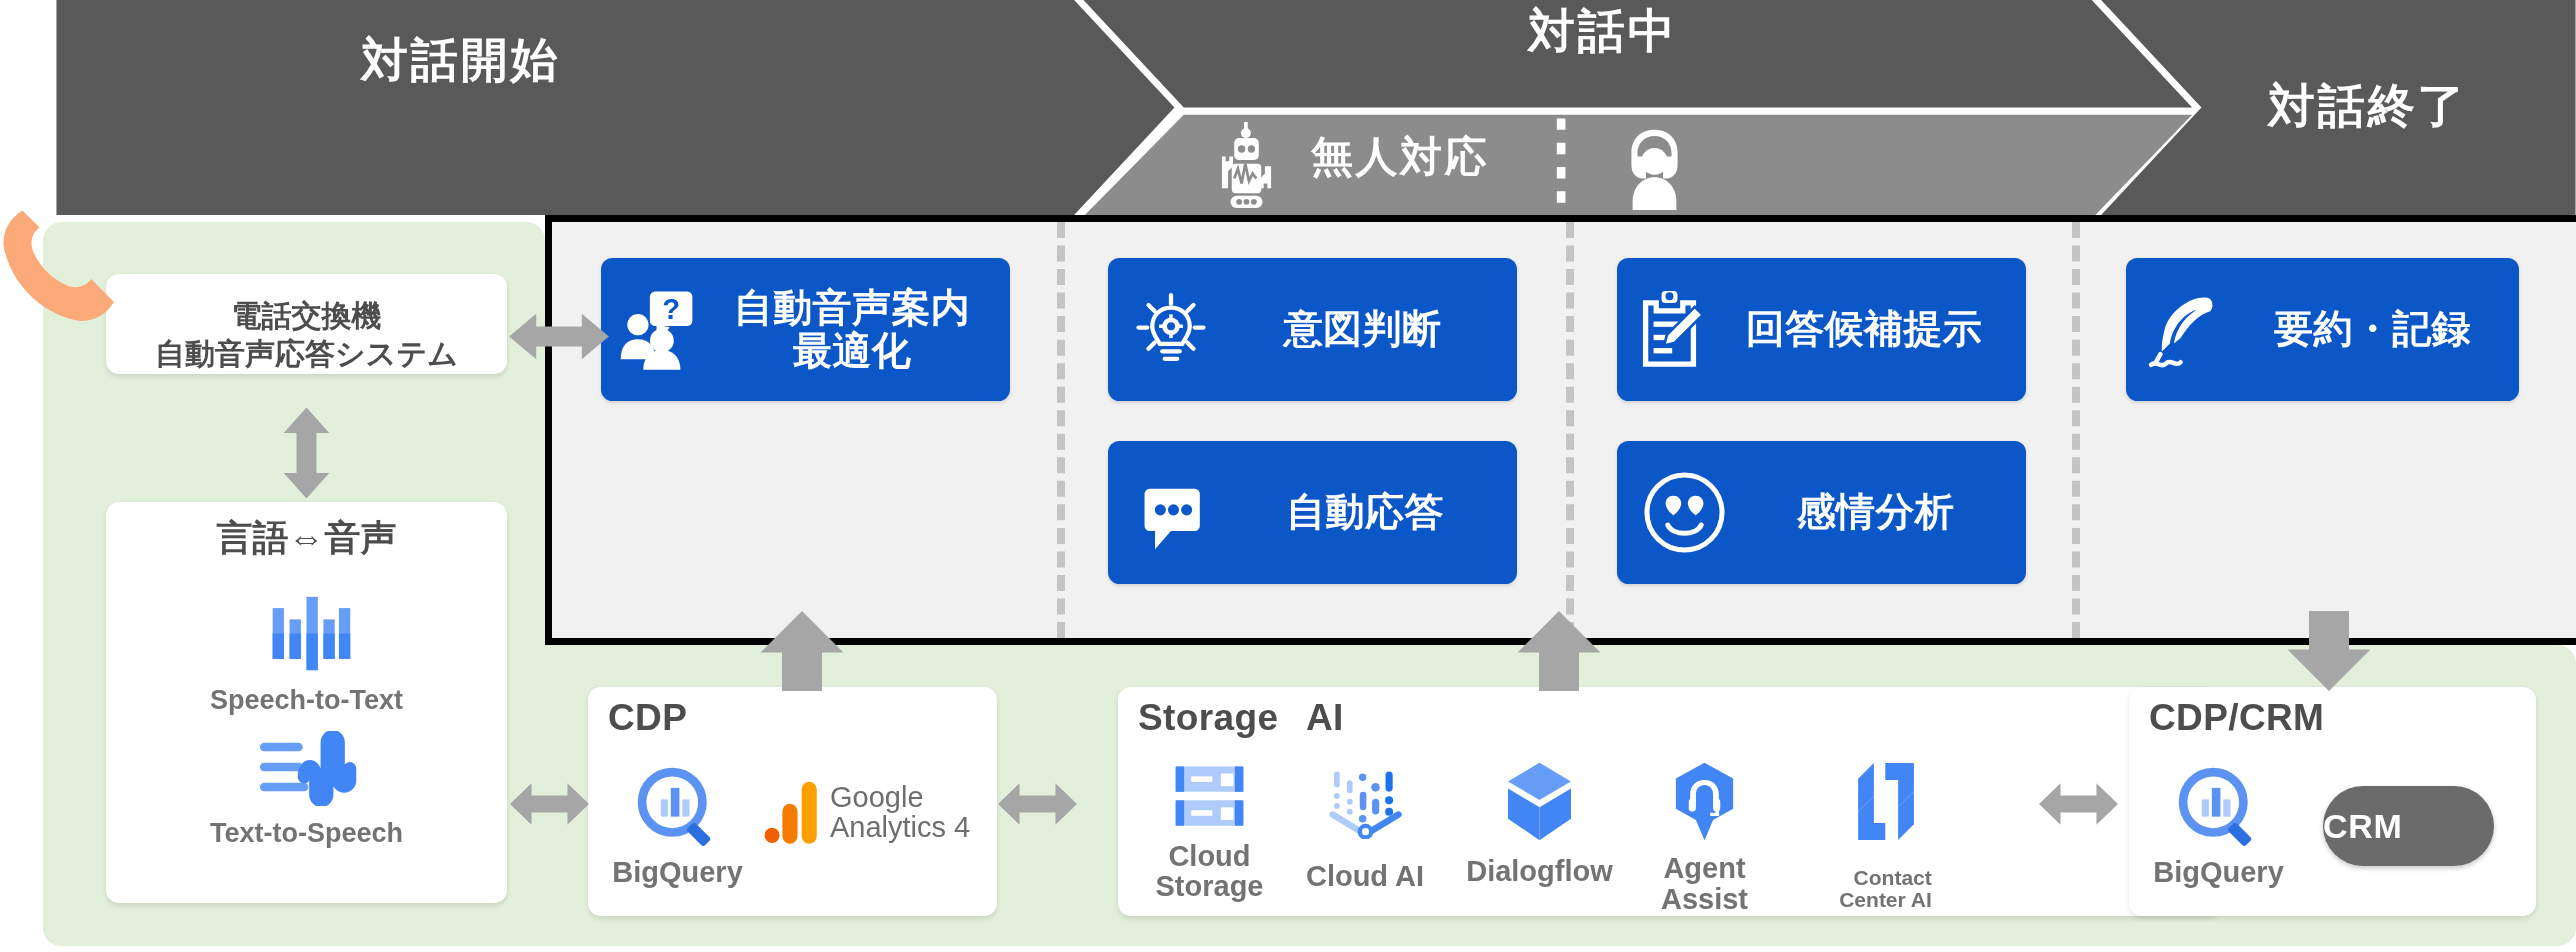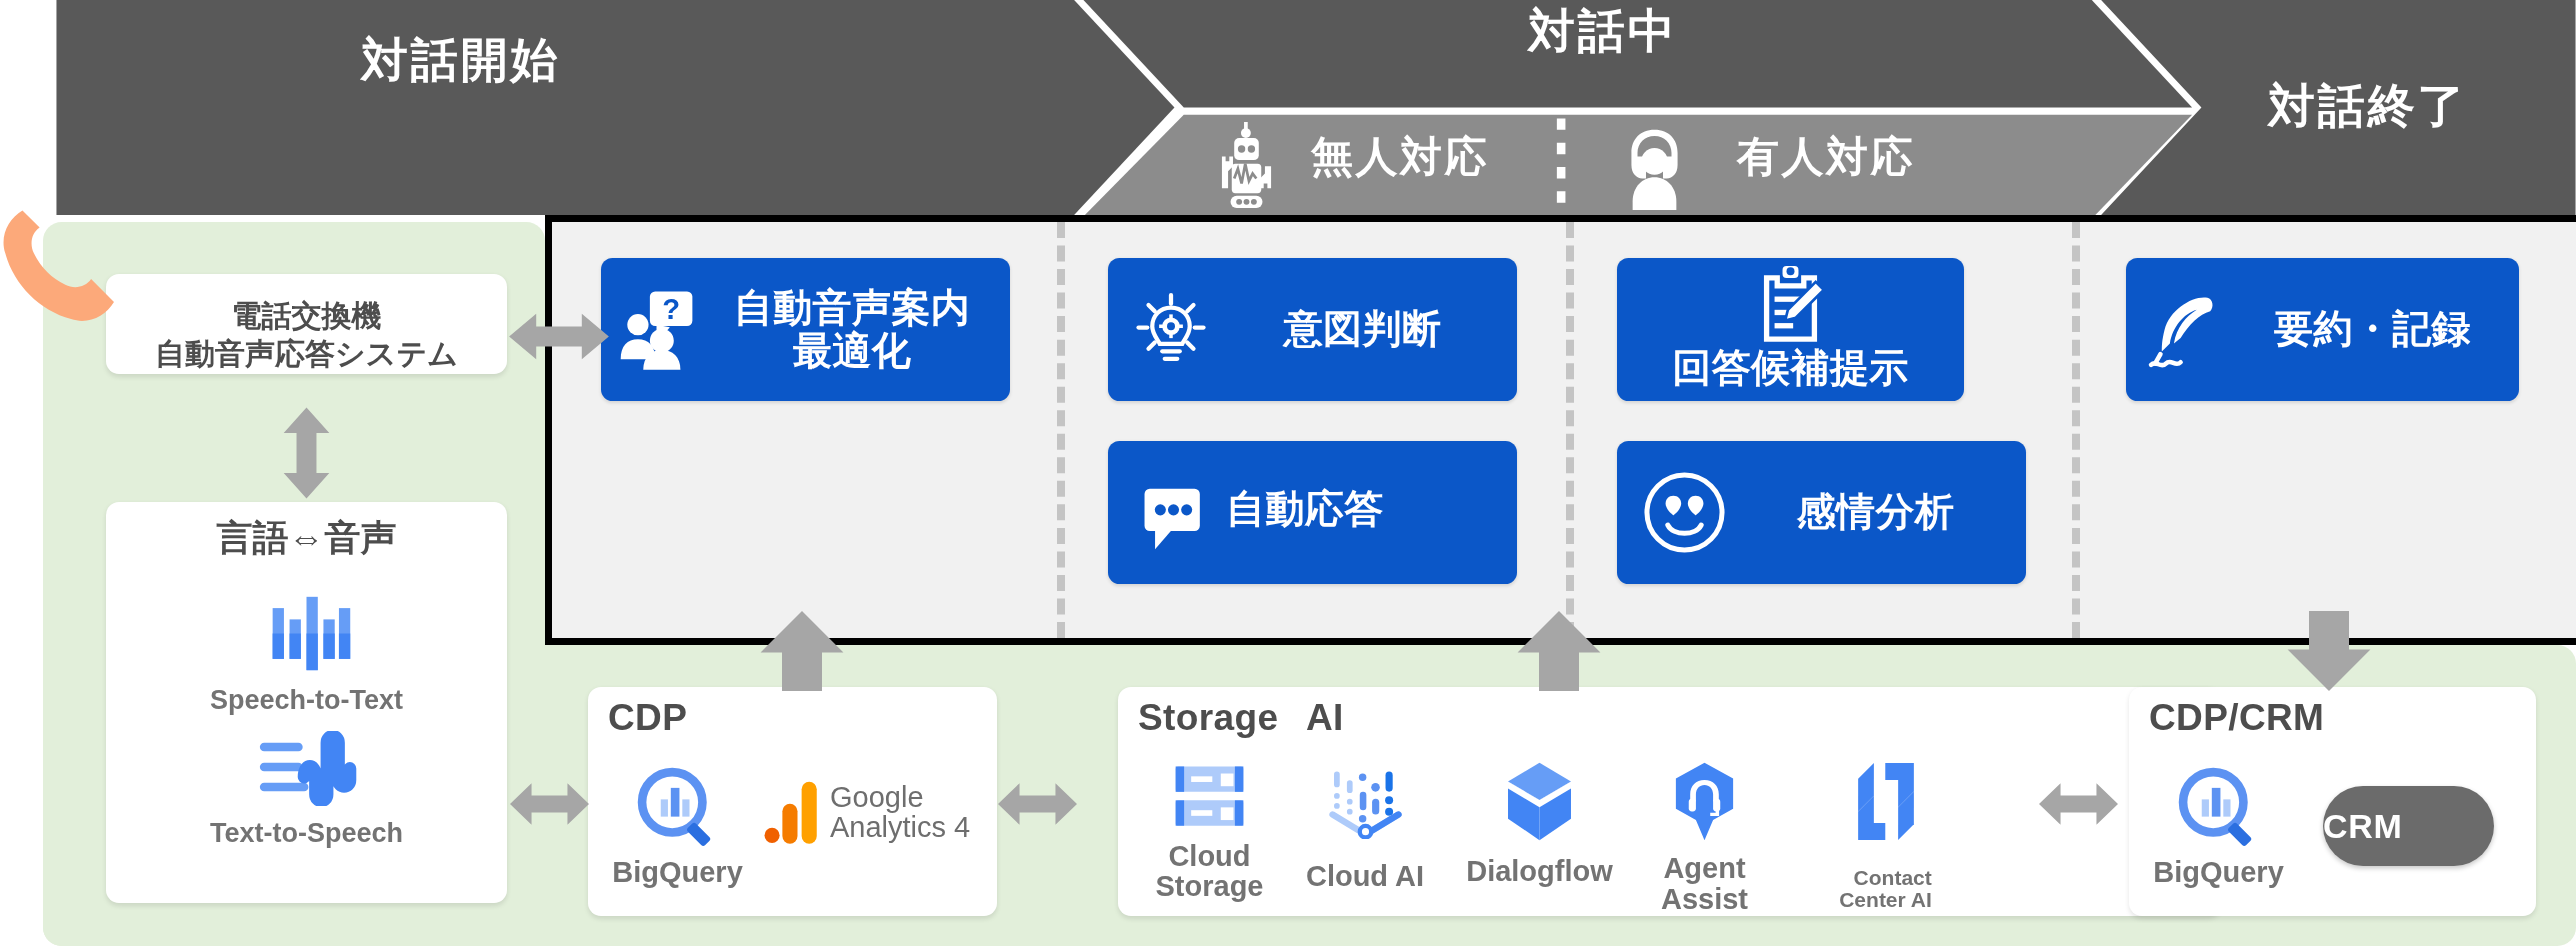--- a/index.html
+++ b/index.html
@@ -133,21 +133,20 @@
 
     <div class="chev-lbl" style="left:1559px;top:125px;">
       <svg width="79" height="85" viewBox="0 0 64 70">
         <g fill="#ffffff">
           <path d="M32 4 C20 4 13 12 13 23 l0 10 c0 7 4 11 9 11 l3 0 l0 -18 l-7 0 l0 -3 c0 -8 6 -14 14 -14 c8 0 14 6 14 14 l0 3 l-7 0 l0 18 l3 0 c5 0 9 -4 9 -11 l0 -10 C51 12 44 4 32 4z"></path>
           <circle cx="32" cy="30" r="11"></circle>
           <path d="M32 43 C22 43 14 51 14 63 l0 7 l36 0 l0 -7 C50 51 42 43 32 43z"></path>
         </g>
       </svg>
     </div>
-    <div class="chev-lbl" style="left:1681px;top:129px;font-size:42px;">有人対応</div>
   </div>
 
   <div class="stage">
     <div class="vdash" style="left:505px;"></div>
     <div class="vdash" style="left:1014px;"></div>
     <div class="vdash" style="left:1520px;"></div>
   </div>
 
   <div class="bcard" style="left:601px;top:258px;width:409px;height:143px;padding:0 13px;">
     <div class="bicon" style="width:93px;">
@@ -188,21 +187,21 @@
           <rect x="30.6" y="19.5" width="2.8" height="4"></rect>
           <rect x="30.6" y="34.5" width="2.8" height="4"></rect>
           <rect x="22.5" y="27.6" width="4" height="2.8"></rect>
           <rect x="37.5" y="27.6" width="4" height="2.8"></rect>
         </g>
       </svg>
     </div>
     <div class="blabel" style="font-size:39px;text-align:center;flex:1;">意図判断</div>
   </div>
 
-  <div class="bcard" style="left:1617px;top:258px;width:347px;height:143px;padding:4px 10px;flex-direction:column;">
+  <div class="bcard" style="left:1617px;top:258px;width:409px;height:143px;padding:4px 10px;">
     <div class="bicon" style="width:85px;">
       <svg width="77" height="85" viewBox="0 0 56 64">
         <g fill="#ffffff">
           <path d="M8 10 l12 0 l0 6 l16 0 l0 -6 l12 0 l0 50 l-40 0 Z M12 14 l0 42 l32 0 l0 -42 l-4 0 l0 6 l-24 0 l0 -6 Z"></path>
           <rect x="22" y="3" width="12" height="9" rx="3"></rect>
           <circle cx="28" cy="7" r="3" fill="#0b57c8"></circle>
           <rect x="16" y="26" width="22" height="4"></rect>
           <rect x="16" y="36" width="18" height="4"></rect>
           <rect x="16" y="46" width="14" height="4"></rect>
           <path d="M47 15 l6 6 l-21 21 l-8 2 l2 -8 Z" fill="#ffffff" stroke="#0b57c8" stroke-width="2"></path>
@@ -230,21 +229,21 @@
       <svg width="79" height="85" viewBox="0 0 60 64">
         <g fill="#ffffff">
           <rect x="8" y="14" width="42" height="32" rx="4"></rect>
           <polygon points="16,44 16,60 28,46"></polygon>
           <circle cx="20" cy="30" r="4.2" fill="#0b57c8"></circle>
           <circle cx="30" cy="30" r="4.2" fill="#0b57c8"></circle>
           <circle cx="40" cy="30" r="4.2" fill="#0b57c8"></circle>
         </g>
       </svg>
     </div>
-    <div class="blabel" style="font-size:39px;text-align:left;flex:1;font-family:Liberation Mono, monospace;">自動応答</div>
+    <div class="blabel" style="font-size:39px;text-align:center;flex:1;">自動応答</div>
   </div>
 
   <div class="bcard" style="left:1617px;top:441px;width:409px;height:143px;padding:0 13px;">
     <div class="bicon" style="width:108px;">
       <svg width="89" height="89" viewBox="0 0 64 64">
         <circle cx="32" cy="32" r="27" fill="none" stroke="#ffffff" stroke-width="3.6"></circle>
         <g fill="#ffffff">
           <path d="M24 20 c-3.4 0 -5.6 2.5 -5.6 5.6 c0 4.4 5.6 8.4 5.6 8.4 s5.6 -4 5.6 -8.4 C29.6 22.5 27.4 20 24 20z"></path>
           <path d="M40 20 c-3.4 0 -5.6 2.5 -5.6 5.6 c0 4.4 5.6 8.4 5.6 8.4 s5.6 -4 5.6 -8.4 C45.6 22.5 43.4 20 40 20z"></path>
         </g>

